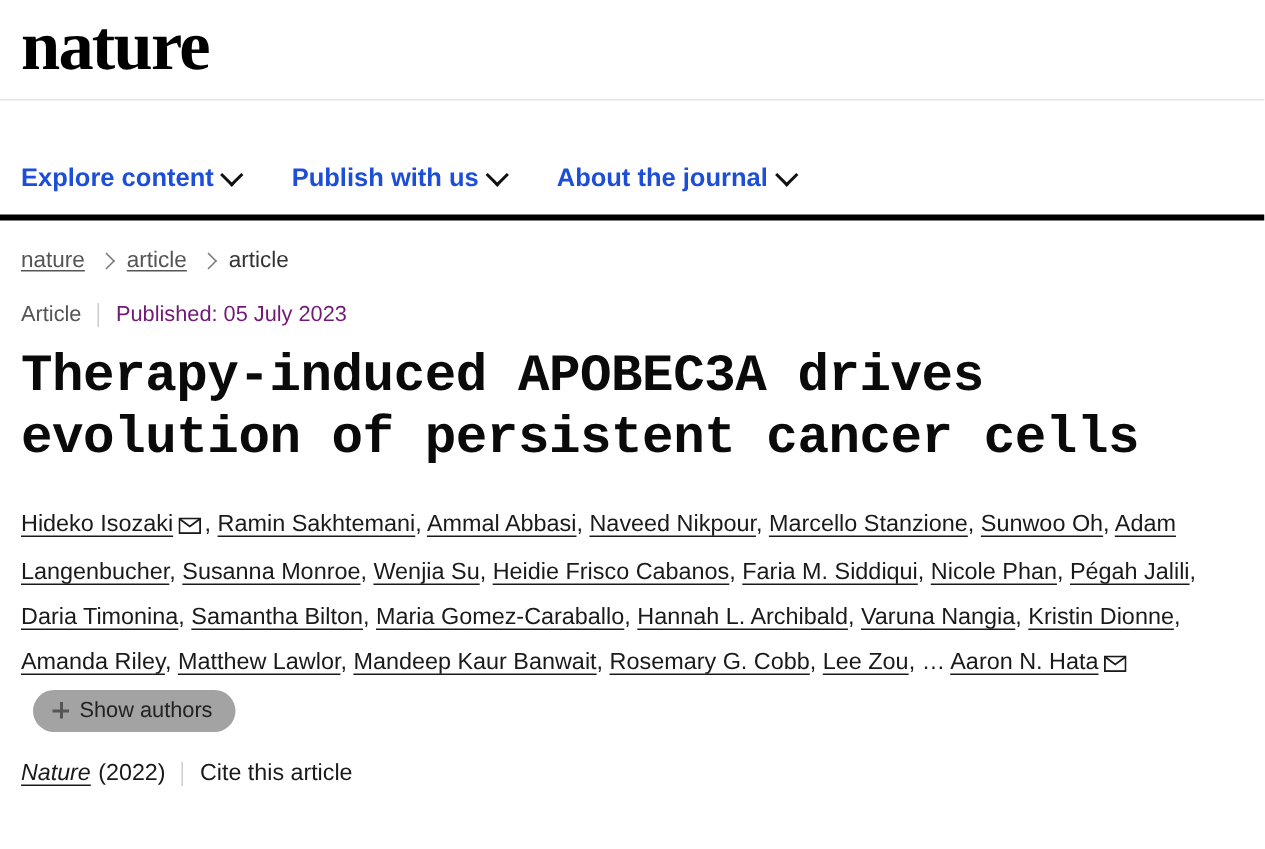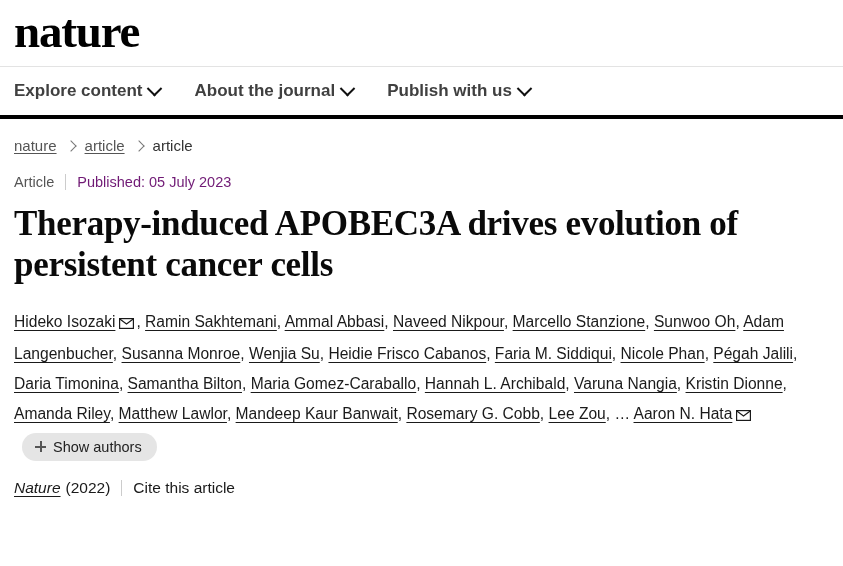--- a/index.html
+++ b/index.html
@@ -39,23 +39,24 @@
     gap: 34px;
     padding: 14px 14px 14px 14px;
     border-bottom: 4px solid #000000;
   }
   .nav-item {
     display: inline-flex;
     align-items: center;
     gap: 7px;
     font-size: 17px;
     font-weight: bold;
-    color: #404040;
+    color: #1d4ed8;
     cursor: pointer;
     white-space: nowrap;
+    margin-top: 28px;
   }
   .chev {
     display: inline-block;
     width: 9px;
     height: 9px;
     border-right: 2px solid #111111;
     border-bottom: 2px solid #111111;
     transform: rotate(45deg) translate(-2px, -2px);
   }
 
@@ -108,21 +109,21 @@
     margin: 0 11px;
   }
   .article-meta .pubdate {
     color: #701a75;
     text-underline-offset: 2px;
     cursor: pointer;
   }
 
   
   .article-title {
-    font-family: Liberation Serif, serif;
+    font-family: Liberation Mono, monospace;
     font-weight: bold;
     font-size: 35px;
     line-height: 41px;
     letter-spacing: -0.3px;
     color: #0a0a0a;
     margin: 0 0 22px 0;
     max-width: 760px;
   }
 
   
@@ -143,21 +144,21 @@
   .envelope {
     display: inline-block;
     vertical-align: -2px;
     margin: 0 2px 0 4px;
     cursor: pointer;
   }
   .show-authors {
     display: inline-flex;
     align-items: center;
     gap: 7px;
-    background: #e5e5e5;
+    background: #a3a3a3;
     border: none;
     border-radius: 16px;
     padding: 7px 15px 7px 13px;
     font-size: 14.5px;
     color: #222222;
     font-family: "Liberation Sans", sans-serif;
     cursor: pointer;
     margin-left: 8px;
     vertical-align: middle;
     line-height: 1;
@@ -203,25 +204,25 @@
 <header class="masthead">
   <div class="nature-logo">nature</div>
 </header>
 
 <nav class="navbar">
   <div class="nav-item">
     <span>Explore content</span>
     <span class="chev"></span>
   </div>
   <div class="nav-item">
+    <span>Publish with us</span>
+    <span class="chev"></span>
+  </div>
+  <div class="nav-item">
     <span>About the journal</span>
-    <span class="chev"></span>
-  </div>
-  <div class="nav-item">
-    <span>Publish with us</span>
     <span class="chev"></span>
   </div>
 </nav>
 
 <main class="content">
 
   <div class="breadcrumb">
     <a href="#">nature</a>
     <span class="bc-sep"></span>
     <a href="#">article</a>

